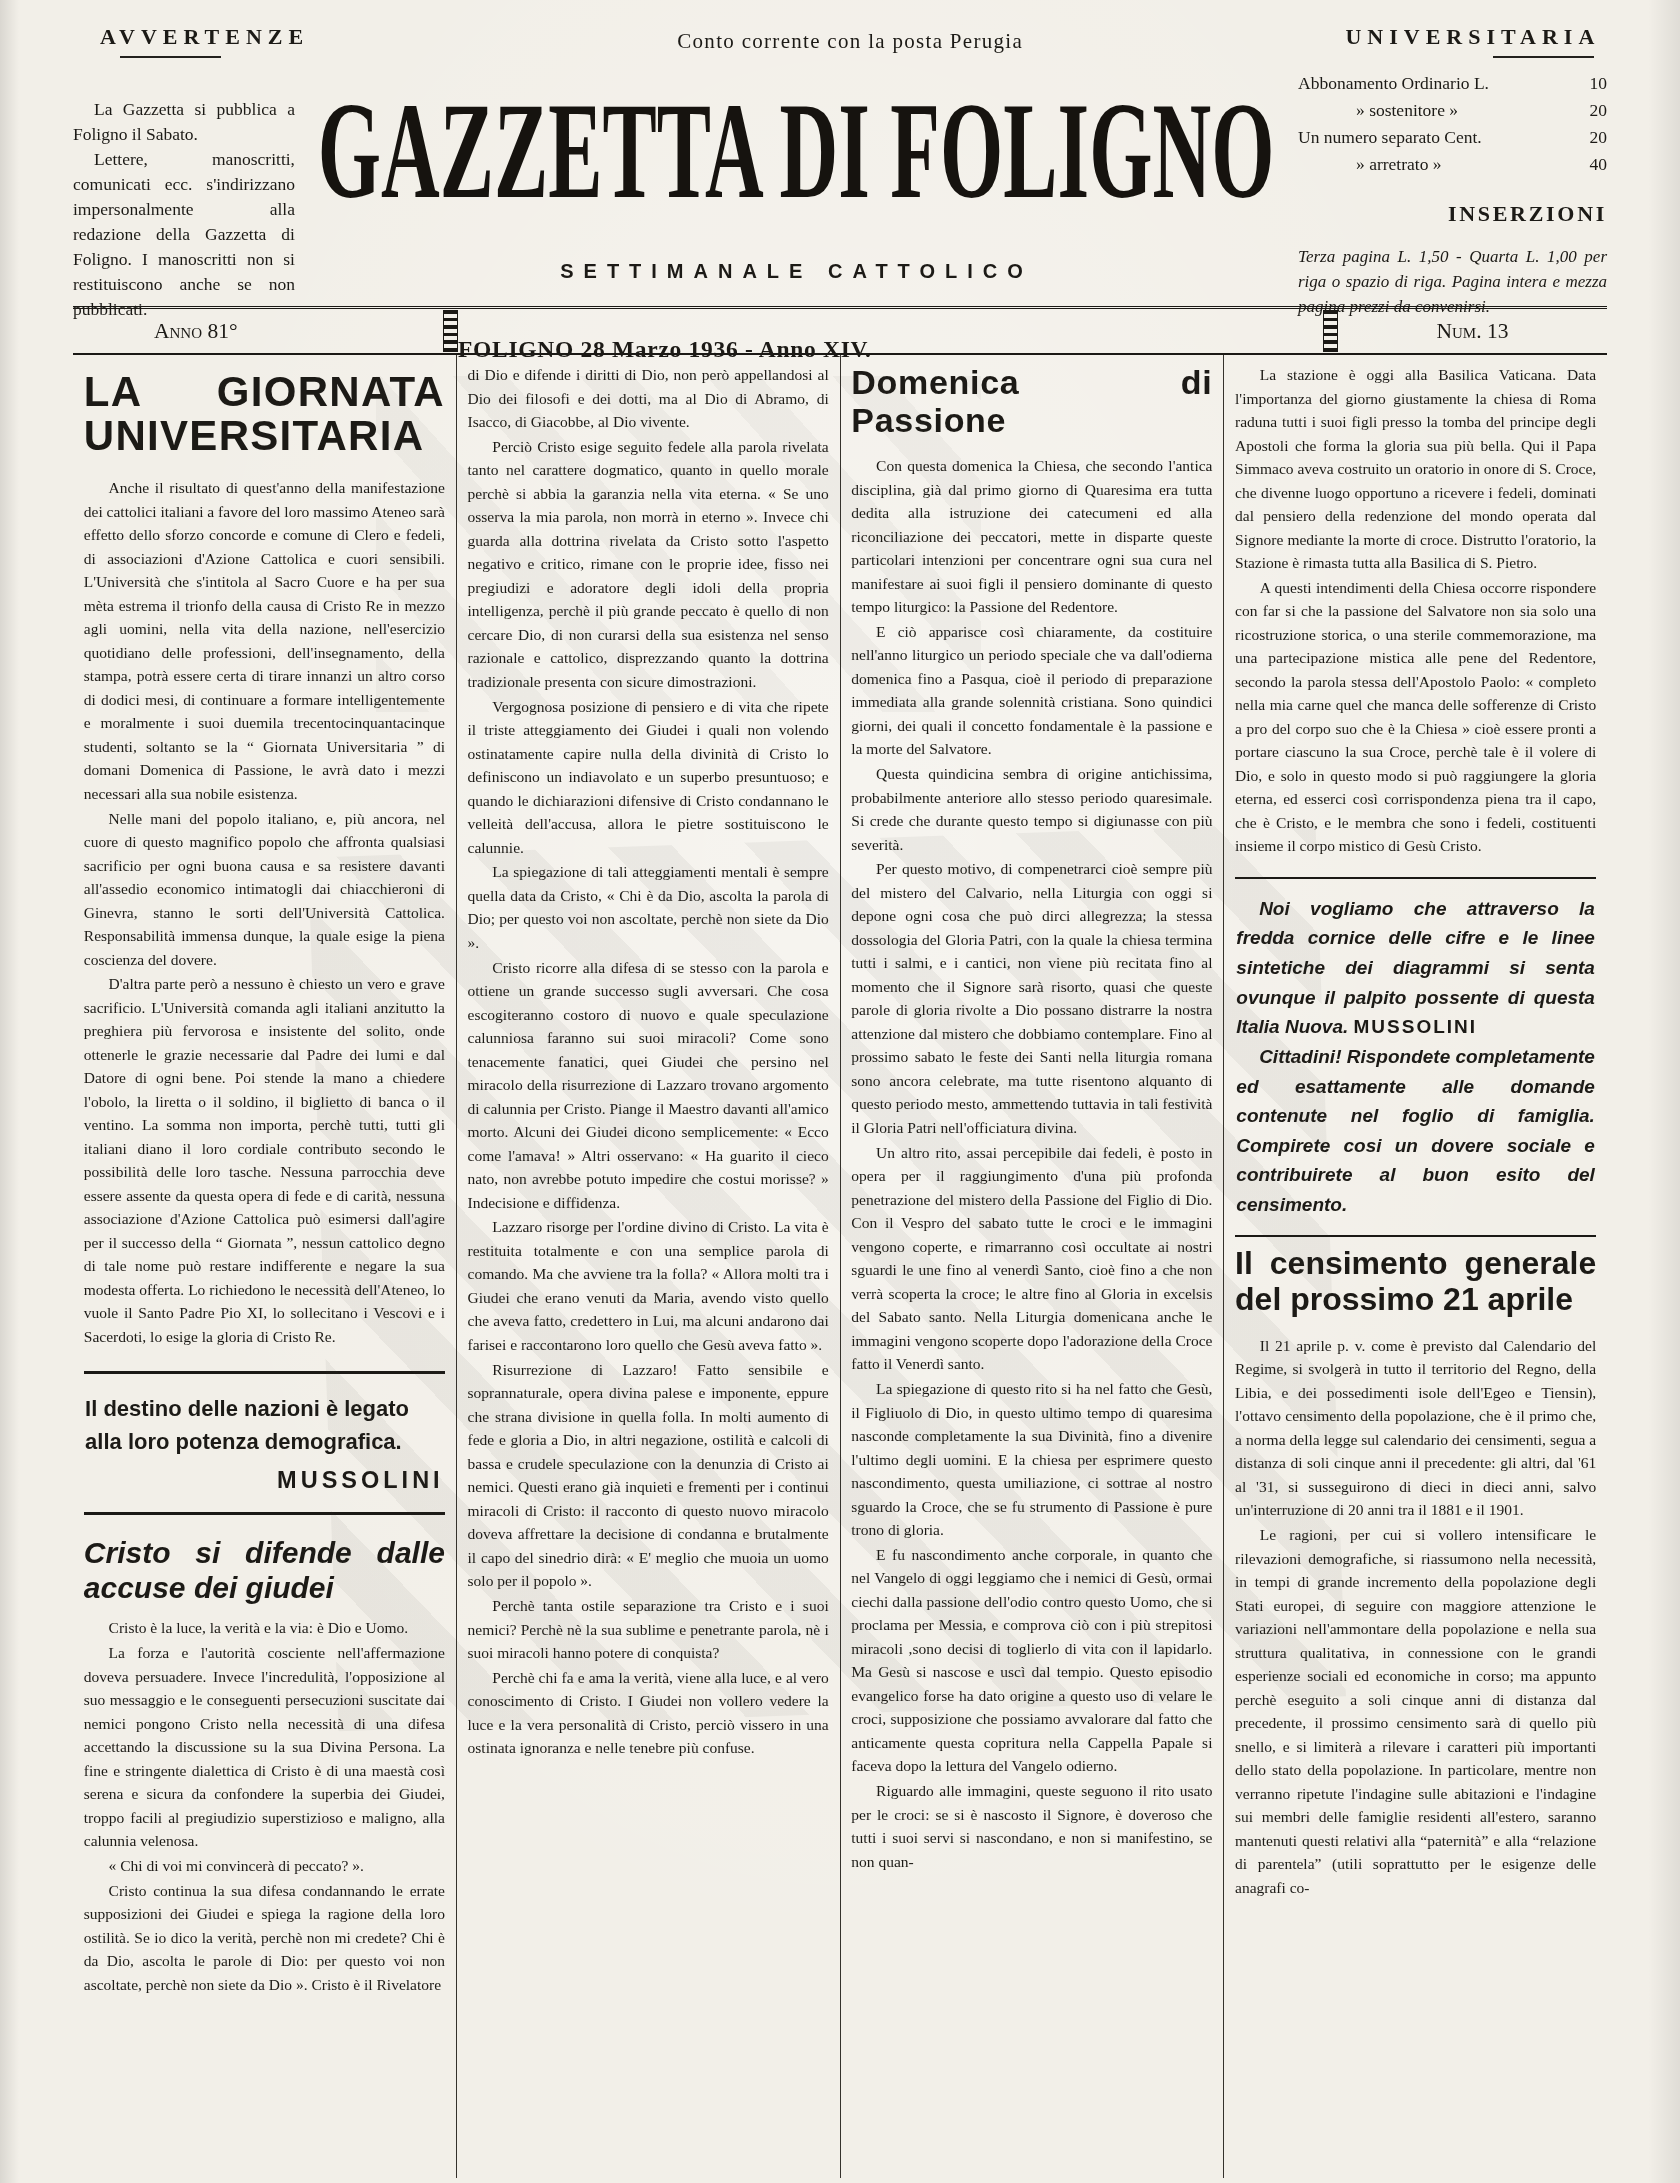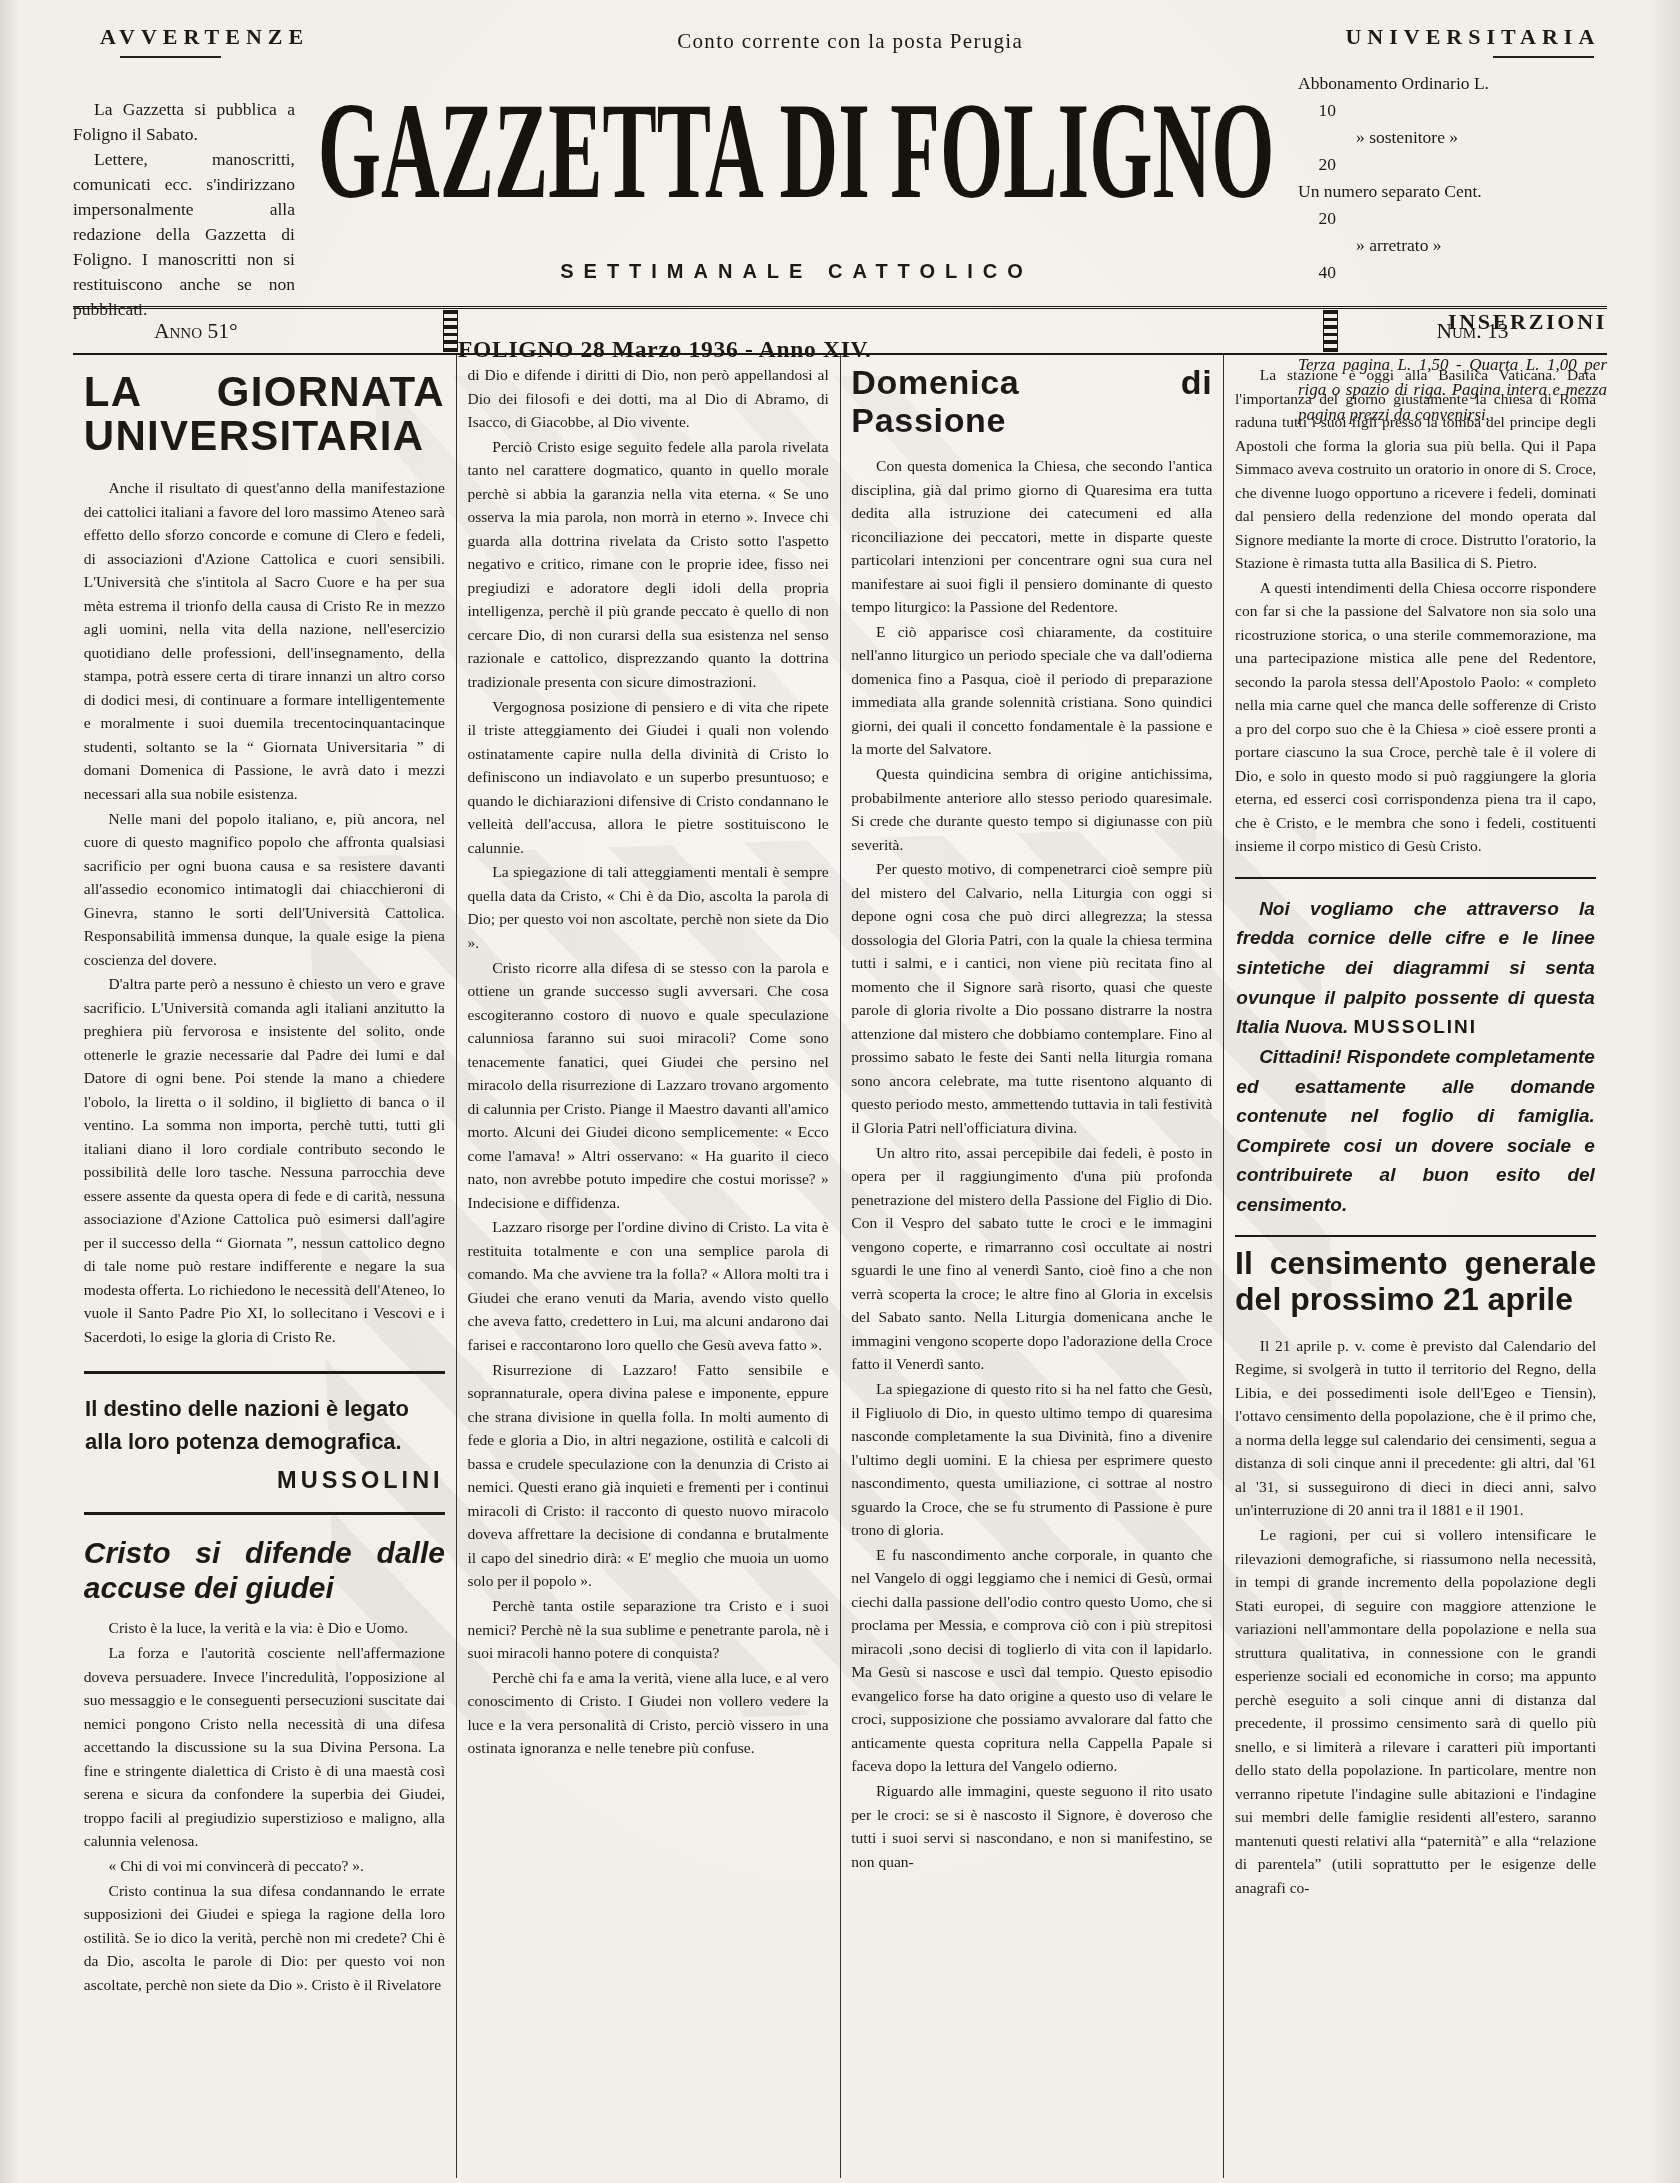--- a/index.html
+++ b/index.html
@@ -25,21 +25,21 @@
   .top-center{flex:1;text-align:center;font-weight:normal;font-size:21px;letter-spacing:1.3px;}
   
   .header{display:flex;height:247px;}
   .notice{width:222px;font-size:17.5px;line-height:25px;text-align:justify;padding-top:38px;}
   .notice p{margin:0;text-indent:1.2em;}
   .masthead{flex:1;text-align:center;padding:0 13.4px;}
   .masthead-svg{width:100%;height:151px;margin-top:12px;display:block;}
   .masthead-svg text{font-family:"Liberation Serif",serif;font-weight:bold;font-size:150px;fill:#16130f;}
   .subtitle{font-family:"Liberation Sans",sans-serif;font-weight:bold;font-size:20px;letter-spacing:10px;margin-top:38px;}
   .assocbox{width:309px;font-size:17.5px;padding-top:10.8px;}
-  .sub-row{display:flex;line-height:27px;flex-direction:column;}
+  .sub-row{display:flex;line-height:27px;}
   .sub-row .t{flex:1;}
   .sub-row.ind .t{padding-left:58px;}
   .sub-row .v{width:38px;text-align:right;}
   .ins-title{text-align:right;font-weight:bold;font-size:22px;letter-spacing:2.7px;margin:23px 0 17.5px 0;}
   .ins-text{font-style:italic;font-size:17px;line-height:25px;text-align:justify;}
   
   .dateband{border-top:3.4px double #1b1915;border-bottom:2px solid #1b1915;height:44px;display:flex;align-items:center;position:relative;}
   .db-left,.db-right{font-variant:small-caps;font-size:21.5px;width:289px;}
   .db-left{padding-left:81px;}
   .db-right{text-align:center;width:269px;}
@@ -117,21 +117,21 @@
       <div class="sub-row ind">
         <span class="t">» arretrato »</span>
         <span class="v">40</span>
       </div>
       <div class="ins-title">INSERZIONI</div>
       <div class="ins-text">Terza pagina L. 1,50 - Quarta L. 1,00 per riga o spazio di riga. Pagina intera e mezza pagina prezzi da convenirsi.</div>
     </div>
   </div>
 
   <div class="dateband">
-    <div class="db-left">Anno 51°</div>
+    <div class="db-left">Anno 81°</div>
     <div class="ornament"></div>
     <div class="db-center">FOLIGNO 28 Marzo 1936 - Anno XIV.</div>
     <div class="ornament"></div>
     <div class="db-right">Num. 13</div>
   </div>
 
   <div class="main">
 
     <div class="col">
       <h1 class="head-sans">LA GIORNATA UNIVERSITARIA</h1>

